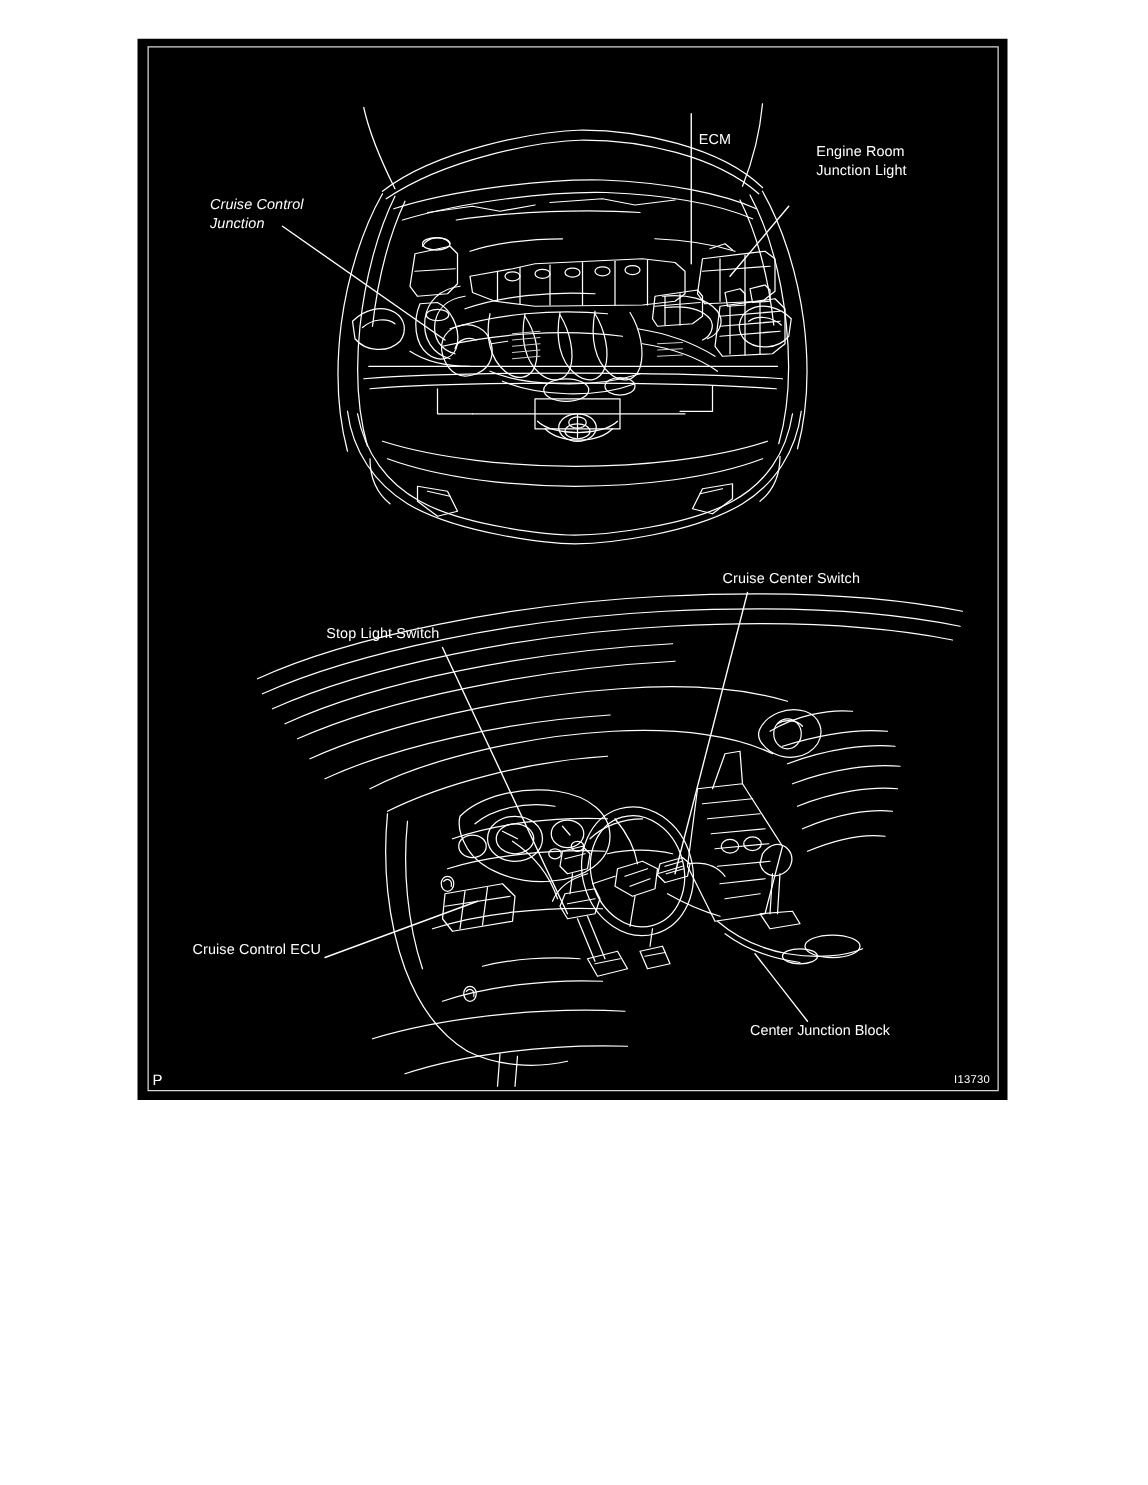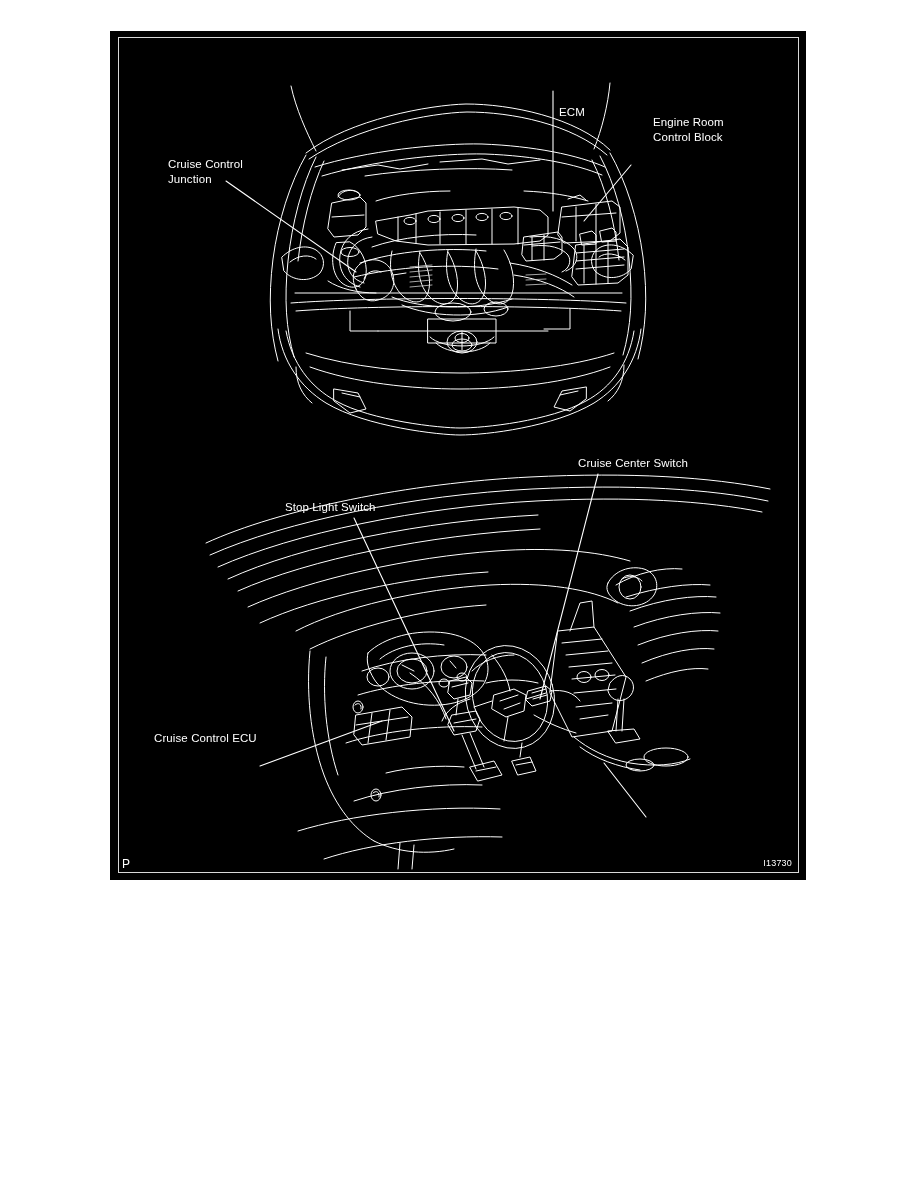--- a/index.html
+++ b/index.html
@@ -412,31 +412,39 @@
       </g>
 
       <g>
         <path class="leader" d="M488 443 L 430 668"></path>
         <path class="leader" d="M244 487 L 344 700"></path>
         <path class="leader" d="M150 735 L 272 690"></path>
         <path class="leader" d="M494 732 L 536 786"></path>
       </g>
     </svg>
 
-    <div class="label two-line" style="left:34px; top:126px;"><span>Cruise Control</span><br><span>Junction</span></div>
+    <div class="label two-line" style="left:34px; top:126px;font-style:italic;"><span>Cruise Control</span><br><span>Junction</span></div>
 
     <div class="label" style="left:425px; top:74px;"><span>ECM</span></div>
 
-    <div class="label two-line" style="left:519px; top:84px;"><span>Engine Room</span><br><span>Control Block</span></div>
+    <div class="label two-line" style="left:519px; top:84px;"><span>Engine Room</span><br><span>Junction Light</span></div>
 
     <div class="label" style="left:444px; top:425px;"><span>Cruise Center Switch</span></div>
 
-    <div class="label" style="left:151px; top:469px;"><span>Stop Light Switch</span></div>
-
-    <div class="label" style="left:20px; top:700px;"><span>Cruise Control ECU</span></div>
-
+    <div class="label" style="left:127px; top:469px;"><span>Stop Light Switch</span></div>
+
+    <div class="label" style="left:20px; top:722px;"><span>Cruise Control ECU</span></div>
+
+    <div class="fuse-list" style="left:490px; top:754px;">
+      <span class="heading">Center Junction Block</span>
+      <ul>
+        <li>C/C ECU–IG Fuse</li>
+        <li>WARNING Fuse</li>
+        <li>STOP Fuse</li>
+      </ul>
+    </div>
 
     <div class="corner-mark" style="left:12px; bottom:10px;">P</div>
 
     <div class="figure-id" style="right:14px; bottom:12px;">I13730</div>
 
   </div>
 </div>
 
 </body></html>

